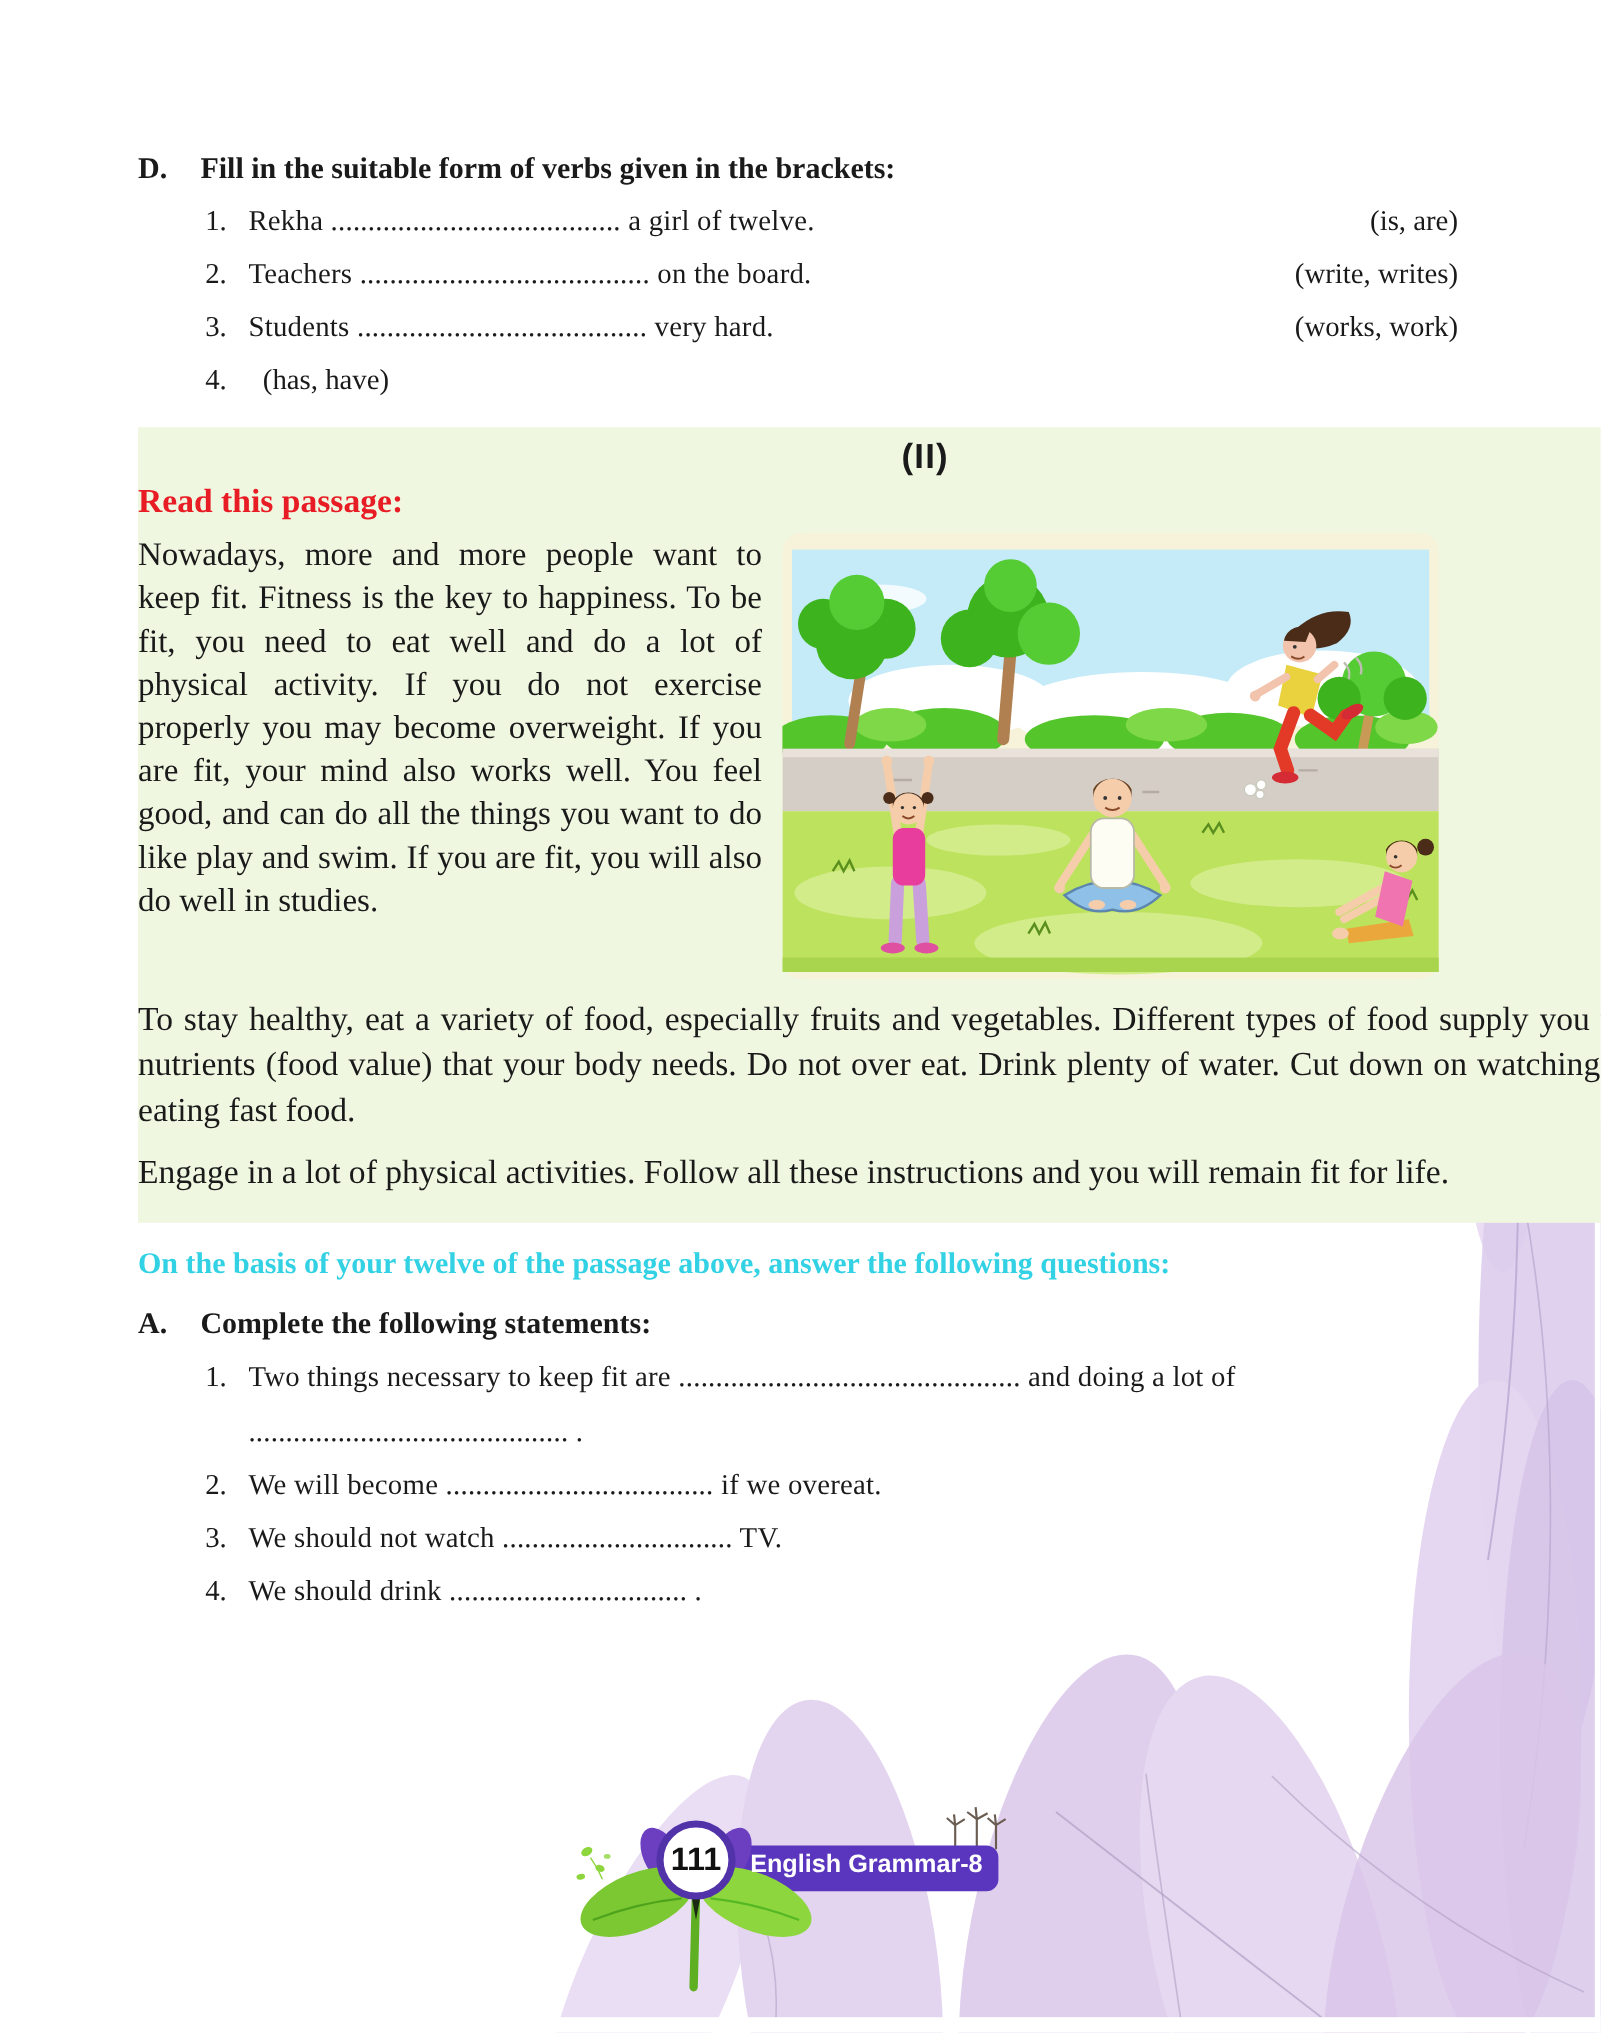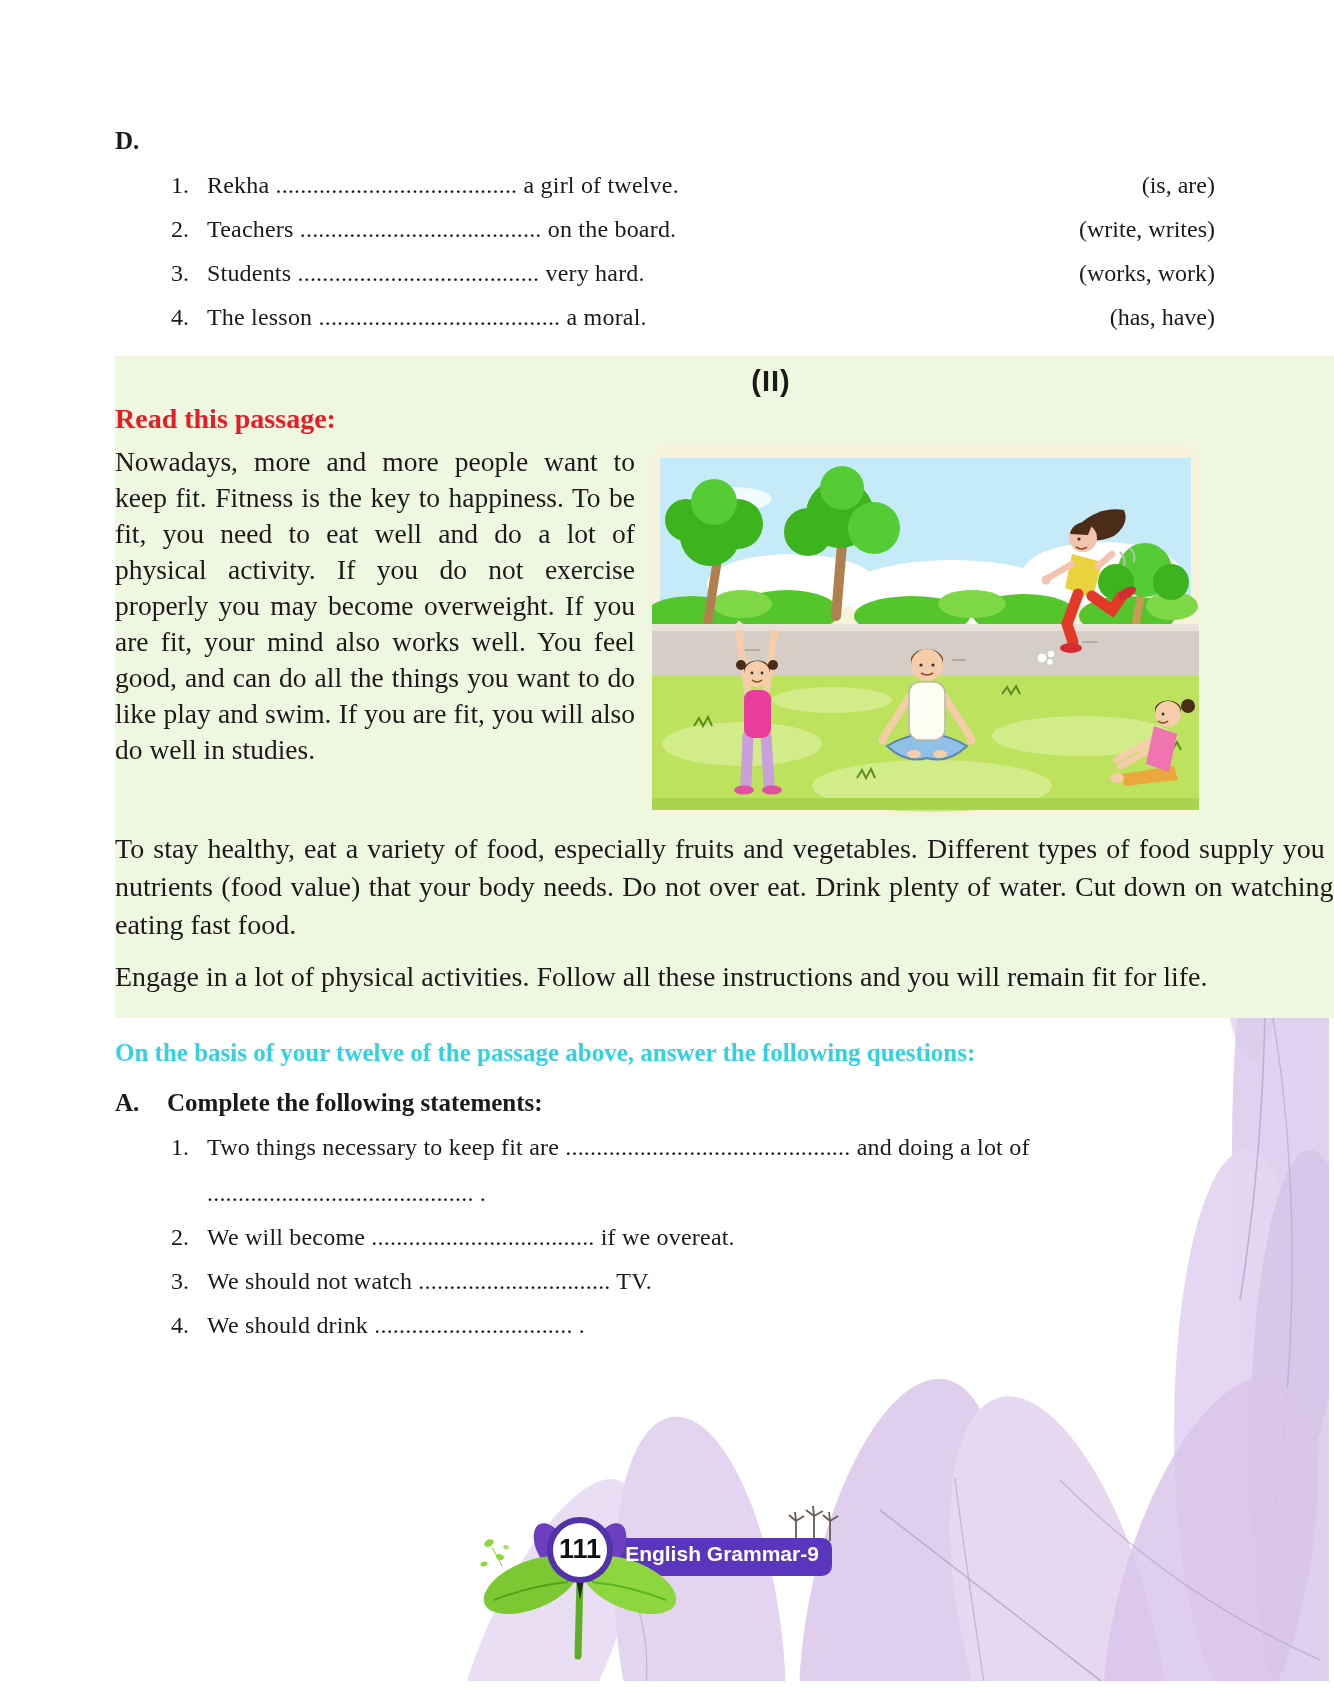--- a/index.html
+++ b/index.html
@@ -104,40 +104,40 @@
       <path d="M494 1600 Q530 1586 568 1582" stroke="#4ea31c" stroke-width="2" fill="none"></path>
       <path d="M666 1600 Q630 1586 592 1582" stroke="#56b824" stroke-width="2" fill="none"></path>
       <circle cx="580" cy="1550" r="30" fill="#ffffff" stroke="#5232a8" stroke-width="6"></circle>
     </g>
   </svg>
 
   <div class="content">
 
     <div class="sec-head">
       <span class="lbl">D.</span>
+      <span>Fill in the suitable form of verbs given in the brackets:</span>
     </div>
 
     <div class="ex-item">
       <span class="num">1.</span>
       <span class="sentence">Rekha ....................................... a girl of twelve.</span>
       <span class="options">(is, are)</span>
     </div>
     <div class="ex-item">
       <span class="num">2.</span>
       <span class="sentence">Teachers ....................................... on the board.</span>
       <span class="options">(write, writes)</span>
     </div>
     <div class="ex-item">
       <span class="num">3.</span>
       <span class="sentence">Students ....................................... very hard.</span>
       <span class="options">(works, work)</span>
     </div>
     <div class="ex-item">
       <span class="num">4.</span>
-      <span class="sentence">The lesson ....................................... a moral.</span>
       <span class="options">(has, have)</span>
     </div>
 
     <div class="green-box">
       <div class="part-label">(II)</div>
       <div class="read-head">Read this passage:</div>
 
       <div class="passage-row">
         <div class="passage-col">Nowadays, more and more people want to keep fit. Fitness is the key to happiness. To be fit, you need to eat well and do a lot of physical activity. If you do not exercise properly you may become overweight. If you are fit, your mind also works well. You feel good, and can do all the things you want to do like play and swim. If you are fit, you will also do well in studies.</div>
 
@@ -306,15 +306,15 @@
       <span class="num">3.</span>
       <span class="sentence">We should not watch ............................... TV.</span>
     </div>
     <div class="q-item">
       <span class="num">4.</span>
       <span class="sentence">We should drink ................................ .</span>
     </div>
   </div>
 
   <div class="page-num">111</div>
-  <div class="book-badge">English Grammar-9</div>
+  <div class="book-badge">English Grammar-8</div>
 
 </div>
 
 </body></html>

